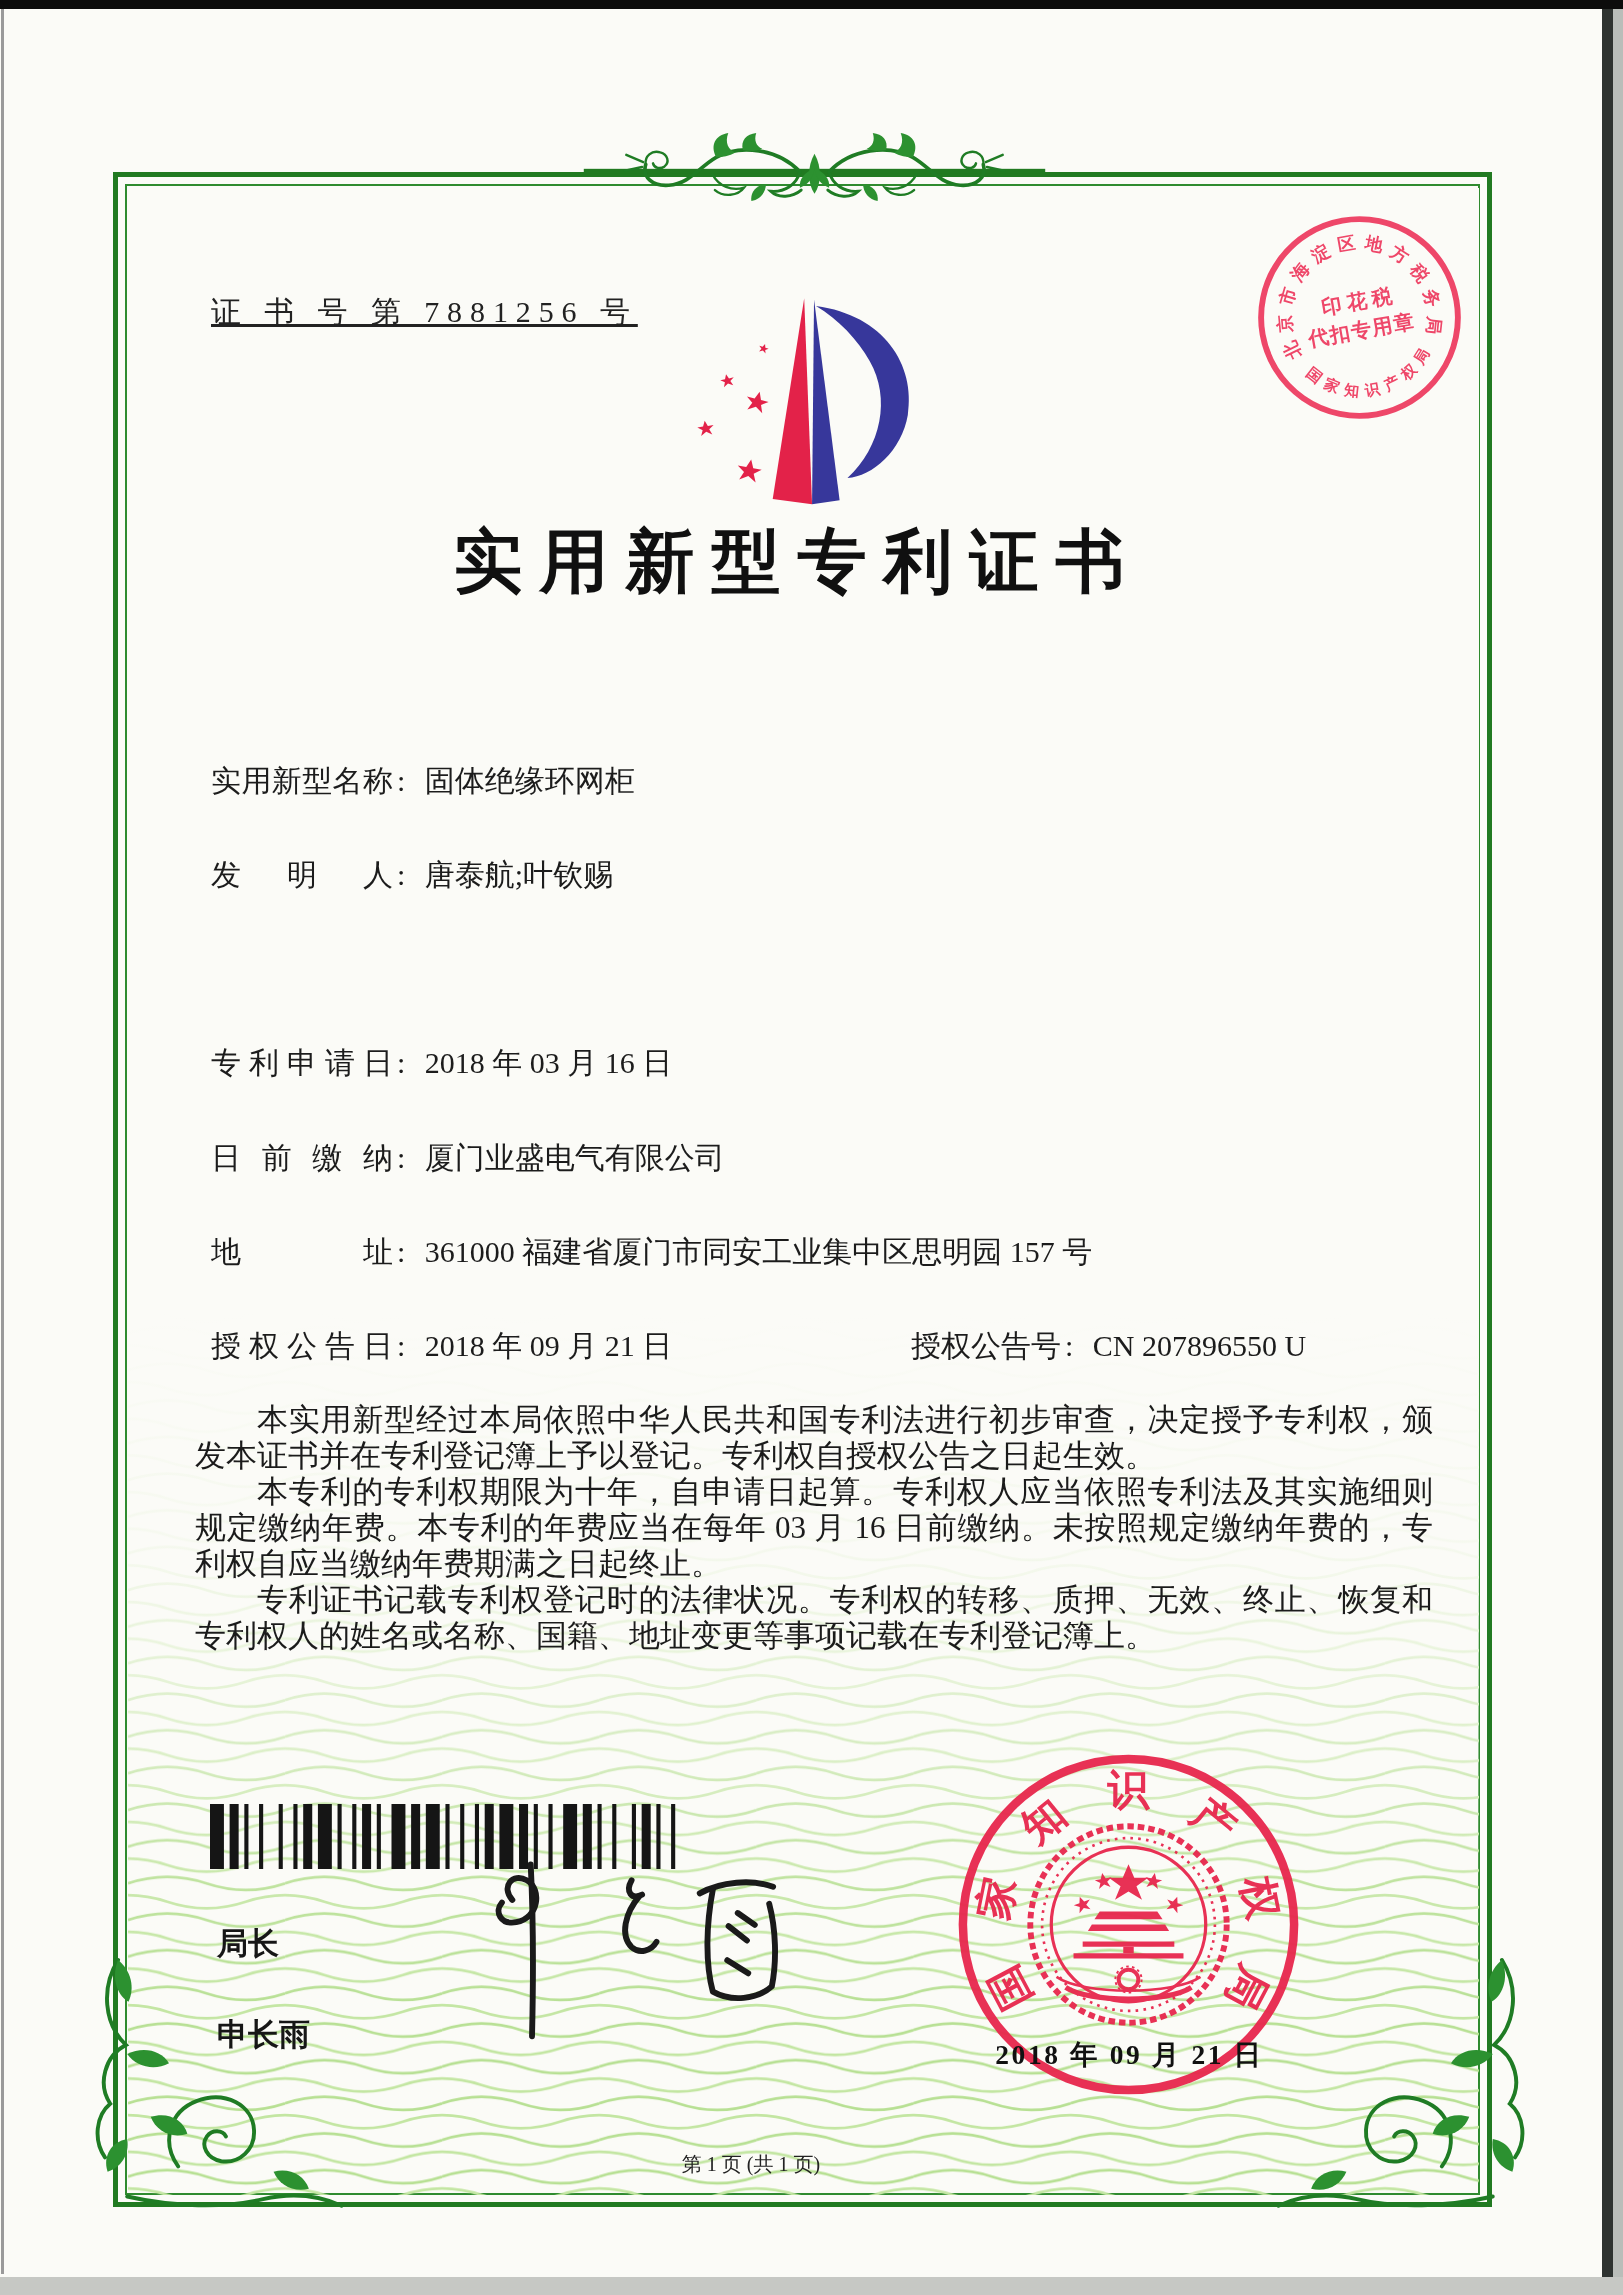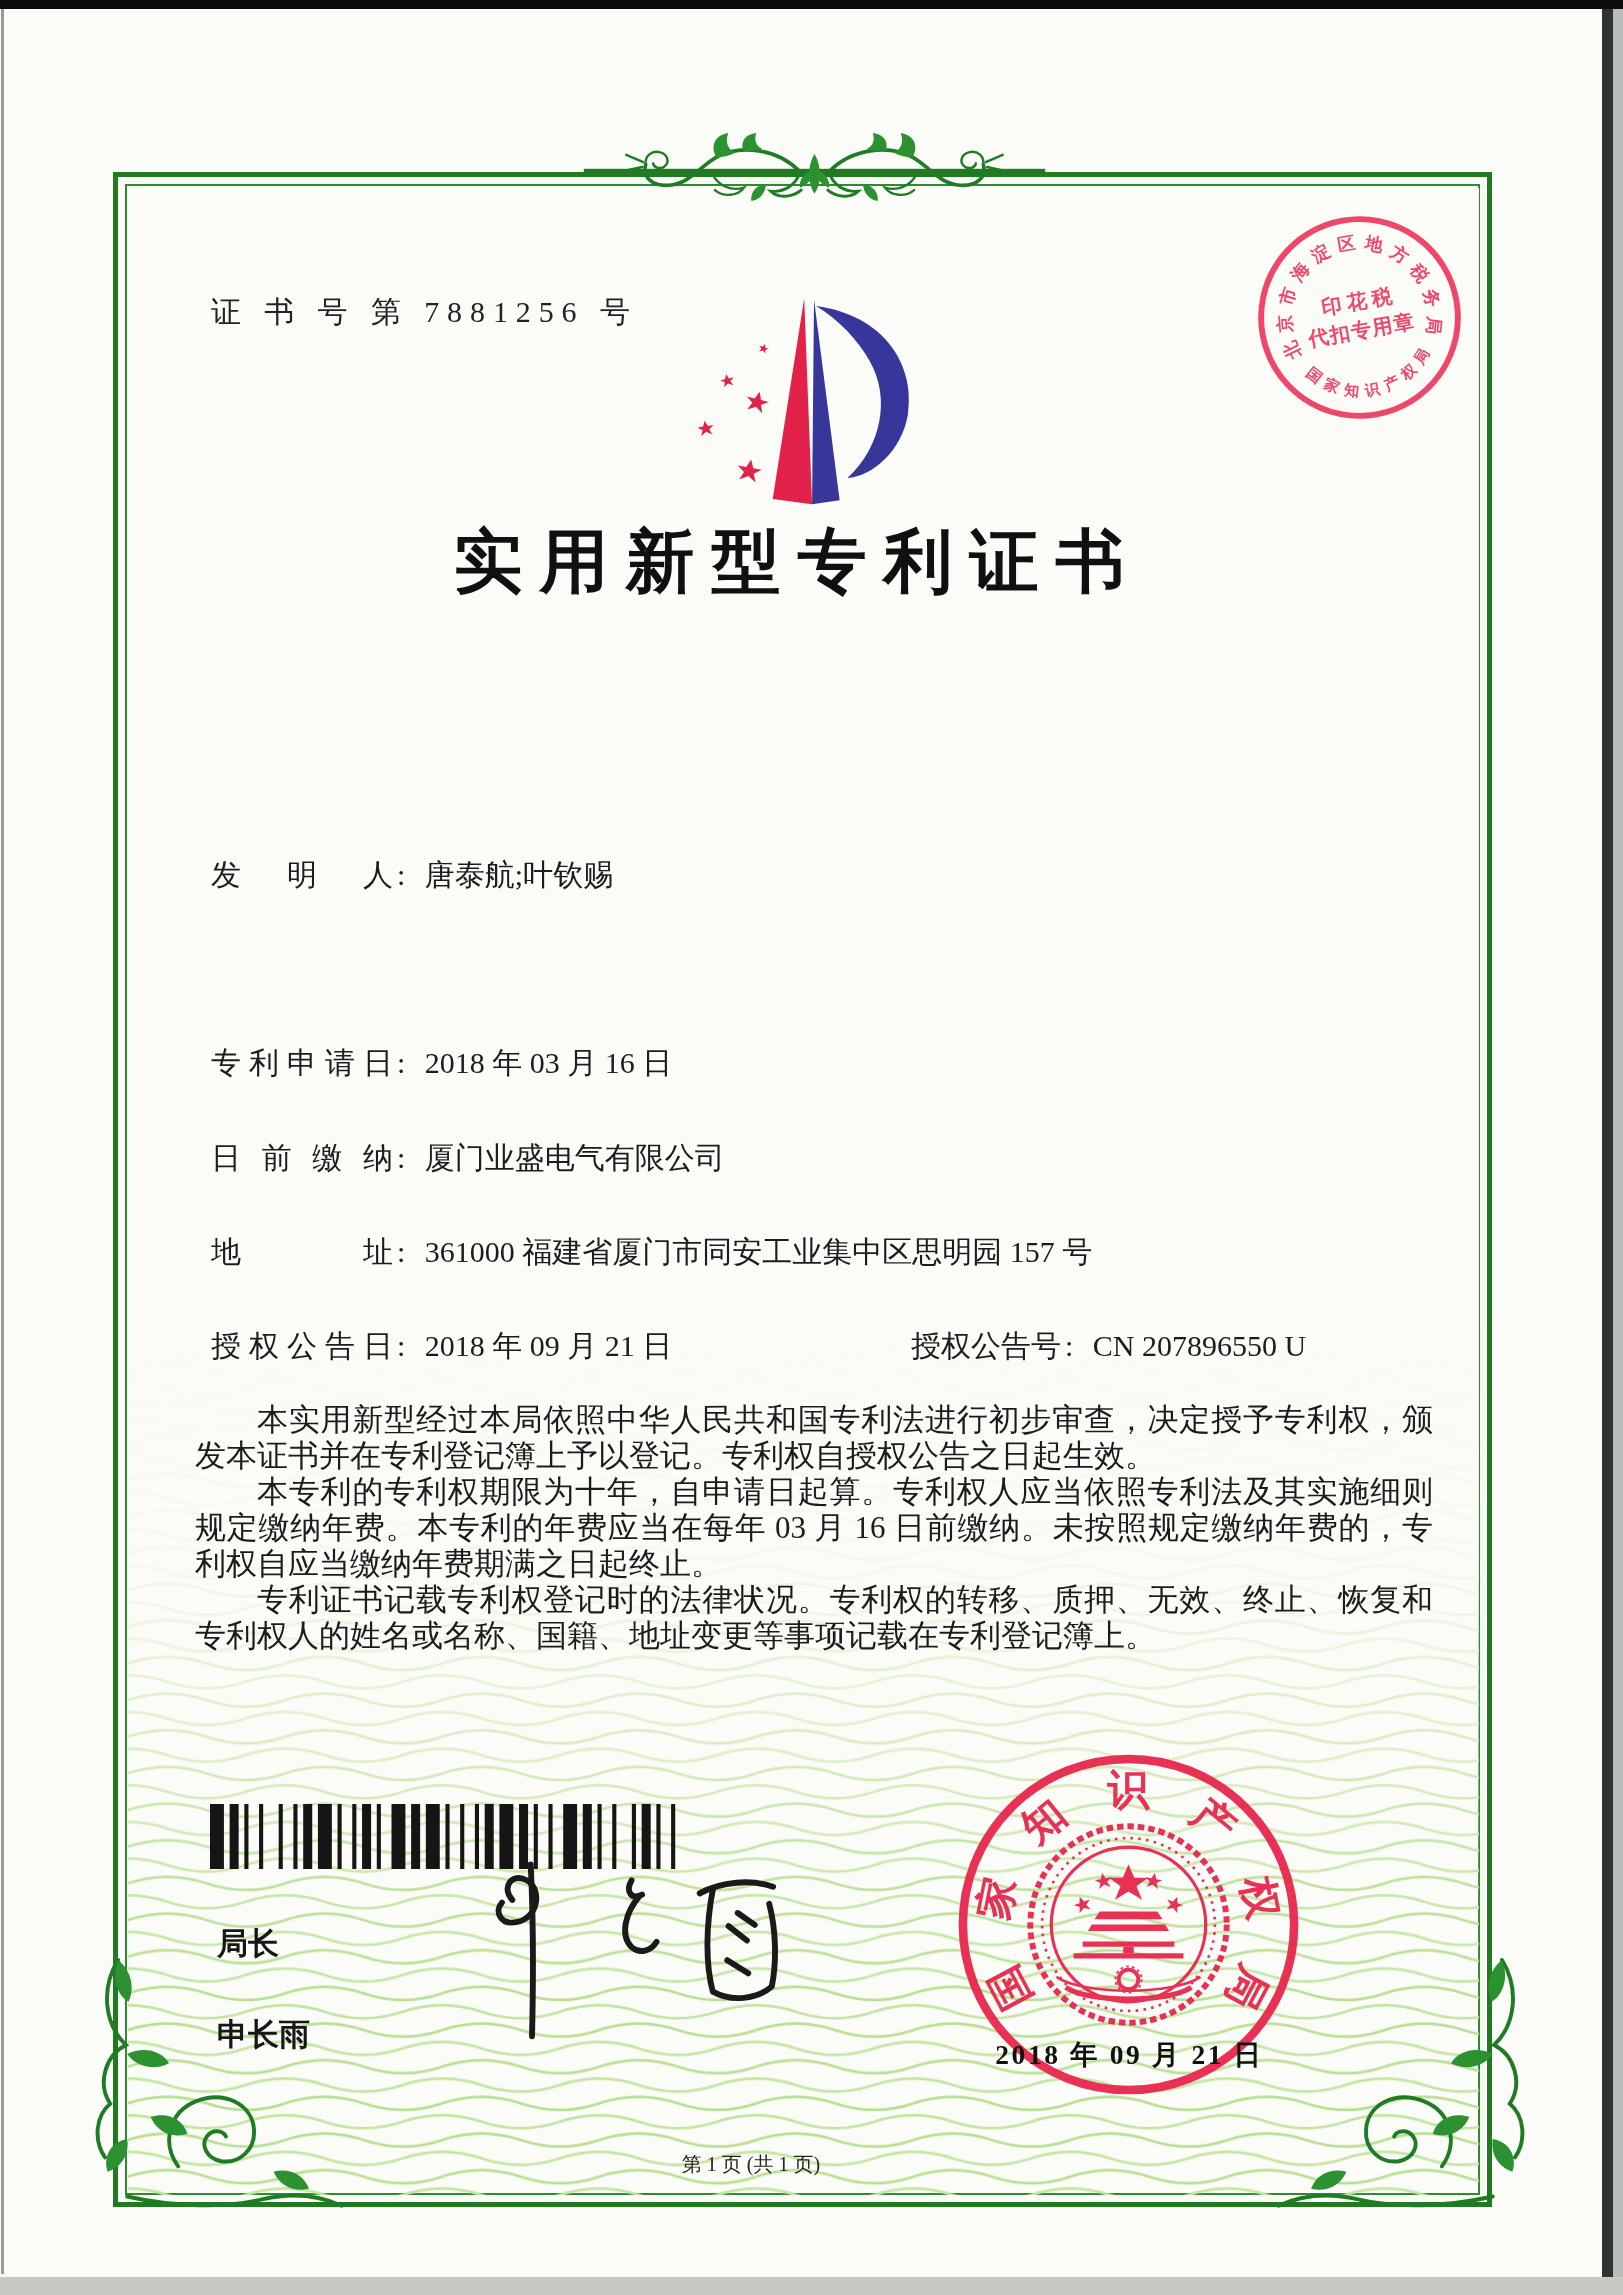--- a/index.html
+++ b/index.html
@@ -13,21 +13,21 @@
   .edge-right{left:1613px;top:8.5px;width:9.8px;height:2273px;background:#b9bdb9;}
   .edge-bottom{left:0;top:2277px;width:1623px;height:19px;background:#c6c8c4;}
   
   .frame-outer{left:113px;top:172px;width:1369px;height:2025px;border:5.9px solid #217a21;}
   .frame-inner{position:absolute;left:7.2px;top:7.2px;right:7.2px;bottom:7.2px;border:2px solid #2f8b2f;}
   .waves{left:128px;top:188px;width:1351px;height:2007px;}
   .wave-fade{left:128px;top:188px;width:1351px;height:2007px;
      background:linear-gradient(to bottom,#fbfbf7 0%,#fbfbf7 56%,rgba(251,251,247,0.9) 68%,
         rgba(251,251,247,0.55) 76%,rgba(251,251,247,0.12) 84%,rgba(251,251,247,0) 92%);}
   
-  .cert-no{left:211px;top:292px;font-size:30px;letter-spacing:7.9px;color:#222;}
+  .cert-no{left:211px;top:292px;font-size:30px;letter-spacing:7.9px;color:#222;text-decoration:underline;}
   .title{left:113px;top:516px;width:1369px;text-align:center;font-size:69px;font-weight:bold;
          letter-spacing:17px;color:#101010;}
   .frow{left:211px;font-size:30px;white-space:nowrap;color:#1c1c1c;}
   .flabel{display:inline-block;width:182px;text-align:justify;text-align-last:justify;vertical-align:bottom;}
   .colon{display:inline-block;margin:0 19.6px 0 3.9px;}
   .grant-right{position:absolute;left:700px;top:0;white-space:nowrap;}
   .paras{left:195px;top:1402px;width:1238px;font-size:31px;line-height:36px;text-align:justify;color:#1b1b1b;}
   .paras p{margin:0;text-indent:2em;}
   .officer-title{left:217px;top:1923px;font-size:31px;font-weight:bold;
                  font-family:"Liberation Sans","DejaVu Sans",sans-serif;color:#161616;}
@@ -165,20 +165,23 @@
         <text transform="translate(30.9,107.7) rotate(344.0)" font-size="23">产</text>
         <text transform="translate(59.4,95.0) rotate(328.0)" font-size="23">权</text>
         <text transform="translate(83.2,74.9) rotate(312.0)" font-size="23">局</text>
       </g>
     <text x="170" y="156" text-anchor="middle" font-size="31" font-weight="bold" fill="#ee3a5f">印 花 税</text>
     <text x="170" y="200" text-anchor="middle" font-size="31" font-weight="bold" fill="#ee3a5f" letter-spacing="2">代扣专用章</text>
   </svg>
 
   <div class="abs title">实用新型专利证书</div>
 
+  <div class="abs frow" style="top:761px">
+    <span class="flabel">实用新型名称</span><span class="colon">:</span><span>固体绝缘环网柜</span>
+  </div>
   <div class="abs frow" style="top:855px">
     <span class="flabel">发明人</span><span class="colon">:</span><span>唐泰航;叶钦赐</span>
   </div>
   <div class="abs frow" style="top:1043px">
     <span class="flabel">专利申请日</span><span class="colon">:</span><span>2018 年 03 月 16 日</span>
   </div>
   <div class="abs frow" style="top:1138px">
     <span class="flabel">日前缴纳</span><span class="colon">:</span><span>厦门业盛电气有限公司</span>
   </div>
   <div class="abs frow" style="top:1232px">

